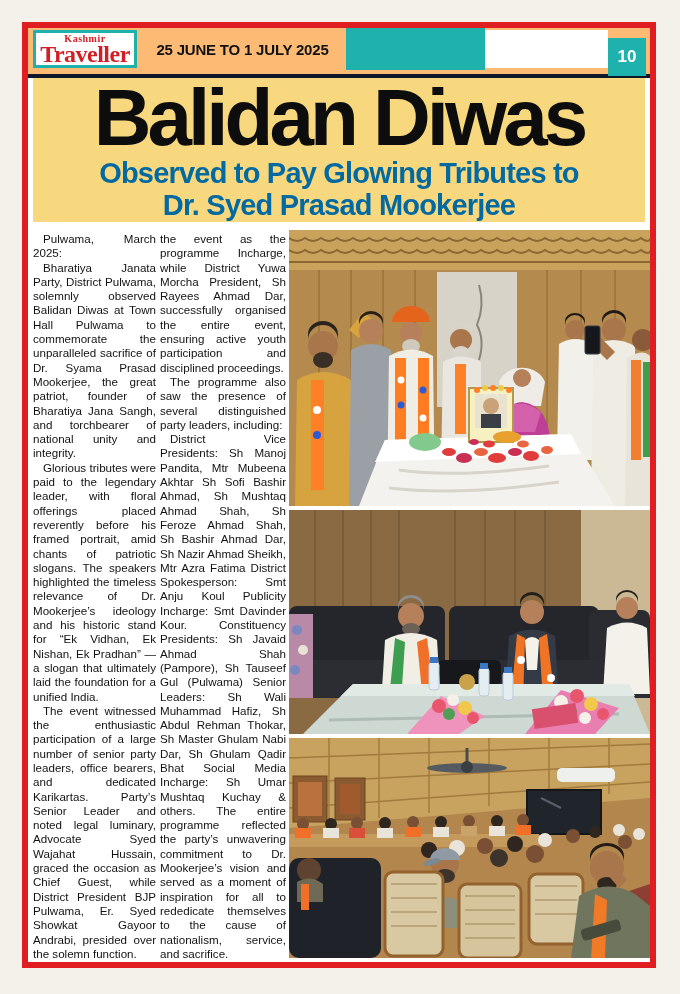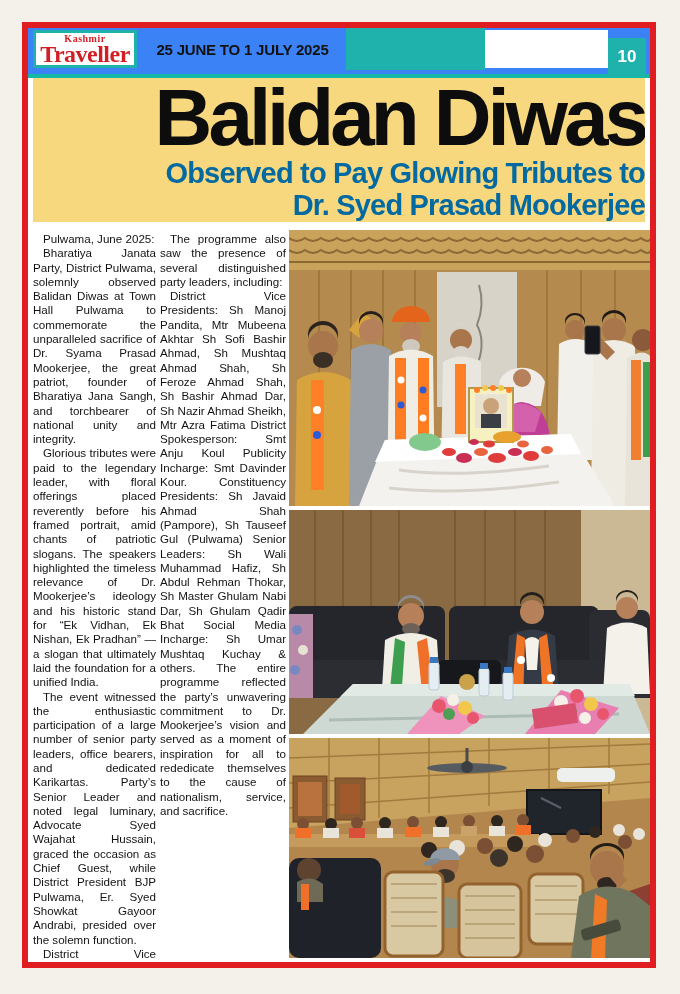--- a/index.html
+++ b/index.html
@@ -1,38 +1,38 @@
 <!DOCTYPE html>
 <html><head>
 <meta charset="utf-8">
 <style>
   html,body{margin:0;padding:0;}
   body{background:#e9e5dd;font-family:"Liberation Sans",sans-serif;}
   .canvas{position:relative;width:680px;height:994px;background:#f4f1ea;overflow:hidden;}
   .page-frame{position:absolute;left:22px;top:22px;width:622px;height:934px;
     border:6px solid #e01d20;background:#ffffff;}
   
-  .masthead{position:absolute;left:0;top:0;width:622px;height:50px;background:#3b82f6;
-    border-bottom:4px solid #14b8a6;box-sizing:border-box;}
+  .masthead{position:absolute;left:0;top:0;width:622px;height:50px;background:#fdba74;
+    border-bottom:4px solid #0f172a;box-sizing:border-box;}
   .logo-box{position:absolute;left:5px;top:2px;width:104px;height:38px;background:#fff;
     border:3px solid #1fb1ab;box-sizing:border-box;text-align:center;overflow:hidden;}
   .logo-top{font-family:"Liberation Serif",serif;font-weight:bold;color:#d21f26;
     font-size:10px;line-height:10px;margin-top:1px;letter-spacing:.5px;}
   .logo-main{font-family:Liberation Serif, serif;font-weight:bold;color:#d21f26;
     font-size:24px;line-height:21px;letter-spacing:-.5px;}
   .date-strip{position:absolute;left:111px;top:2px;width:207px;height:38px;
     display:flex;align-items:center;justify-content:center;
     font-size:15px;font-weight:bold;color:#111;letter-spacing:-.2px;white-space:nowrap;}
   .teal-block{position:absolute;left:318px;top:0;width:139px;height:42px;background:#1fb1ab;}
   .masthead-spacer{position:absolute;left:457px;top:2px;width:123px;height:38px;background:#fff;}
   .page-num{position:absolute;left:580px;top:10px;width:38px;height:38px;background:#1fb1ab;
     color:#fff;font-weight:bold;font-size:17px;display:flex;align-items:center;justify-content:center;}
   
   .headline-box{position:absolute;left:5px;top:50px;width:612px;height:144px;background:#f8d87e;
-    text-align:right;overflow:hidden;}
+    text-align:center;overflow:hidden;}
   .headline-box h1{margin:0;font-size:80px;line-height:79px;font-weight:900;color:#0d0d0d;
     letter-spacing:-4px;}
   .headline-box h2{margin:0;font-size:29px;line-height:32px;font-weight:700;color:#0369a1;
     letter-spacing:-.8px;}
   
   .col{position:absolute;top:204px;height:728px;overflow:hidden;color:#121212;
     font-size:11.6px;line-height:14.3px;text-align:justify;hyphens:auto;overflow-wrap:break-word;}
   .col1{left:5px;width:123px;}
   .col2{left:132px;width:126px;}
   .col p{margin:0;}
@@ -62,28 +62,29 @@
       <div class="page-num">10</div>
     </header>
 
     <section class="headline-box">
       <h1>Balidan Diwas</h1>
       <h2>Observed to Pay Glowing Tributes to</h2>
       <h2>Dr. Syed Prasad Mookerjee</h2>
     </section>
 
     <div class="col col1">
-      <p class="ind">Pulwama, June 2025:</p>
+      <p class="ind">Pulwama, March 2025:</p>
       <p class="ind">Bharatiya Janata Party, District Pulwama, solemnly observed Balidan Diwas at Town Hall Pulwama to commemorate the unparalleled sacrifice of Dr. Syama Prasad Mookerjee, the great patriot, founder of Bharatiya Jana Sangh, and torchbearer of national unity and integrity.</p>
       <p class="ind">Glorious tributes were paid to the legendary leader, with floral offerings placed reverently before his framed portrait, amid chants of patriotic slogans. The speakers highlighted the timeless relevance of Dr. Mookerjee’s ideology and his historic stand for “Ek Vidhan, Ek Nishan, Ek Pradhan” — a slogan that ultimately laid the foundation for a unified India.</p>
       <p class="ind">The event witnessed the enthusiastic participation of a large number of senior party leaders, office bearers, and dedicated Karikartas. Party’s Senior Leader and noted legal luminary, Advocate Syed Wajahat Hussain, graced the occasion as Chief Guest, while District President BJP Pulwama, Er. Syed Showkat Gayoor Andrabi, presided over the solemn function.</p>
       <p class="ind">District Vice President Pulwama, Sh Avtar Singh Trali, efficiently supervised</p>
     </div>
 
     <div class="col col2">
+      <p>the event as the programme Incharge, while District Yuwa Morcha President, Sh Rayees Ahmad Dar, successfully organised the entire event, ensuring active youth participation and disciplined proceedings.</p>
       <p class="ind">The programme also saw the presence of several distinguished party leaders, including:</p>
       <p class="ind">District Vice Presidents: Sh Manoj Pandita, Mtr Mubeena Akhtar Sh Sofi Bashir Ahmad, Sh Mushtaq Ahmad Shah, Sh Feroze Ahmad Shah, Sh Bashir Ahmad Dar, Sh Nazir Ahmad Sheikh, Mtr Azra Fatima District Spokesperson: Smt Anju Koul Publicity Incharge: Smt Davinder Kour. Constituency Presidents: Sh Javaid Ahmad Shah (Pampore), Sh Tauseef Gul (Pulwama) Senior Leaders: Sh Wali Muhammad Hafiz, Sh Abdul Rehman Thokar, Sh Master Ghulam Nabi Dar, Sh Ghulam Qadir Bhat Social Media Incharge: Sh Umar Mushtaq Kuchay &amp; others. The entire programme reflected the party’s unwavering commitment to Dr. Mookerjee’s vision and served as a moment of inspiration for all to rededicate themselves to the cause of nationalism, service, and sacrifice.</p>
     </div>
 
     <div class="photos">
 
       <div class="photo ph1">
         <svg width="361" height="276" viewBox="0 0 361 276" xmlns="http://www.w3.org/2000/svg">
           <rect width="361" height="276" fill="#b58a4e"></rect>
           <g stroke="#93682f" stroke-width="2" opacity="0.55">

